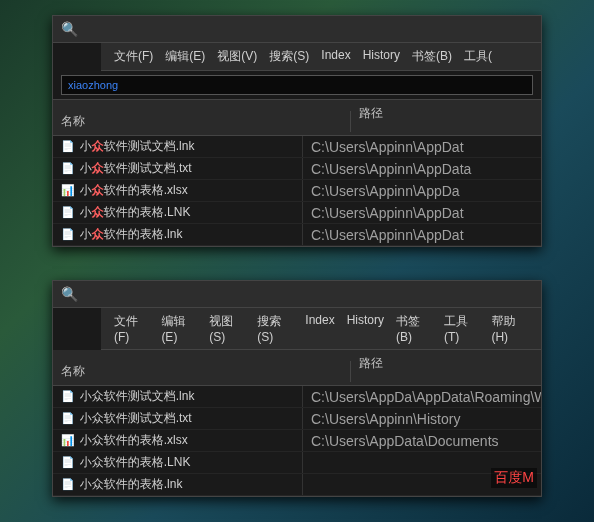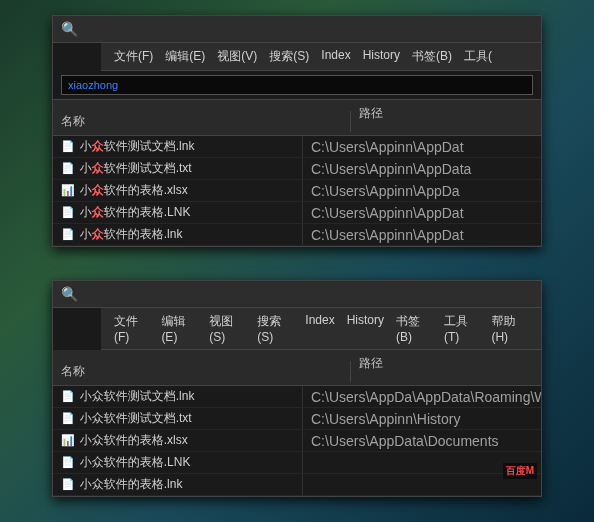--- a/index.html
+++ b/index.html
@@ -160,25 +160,25 @@
     .file-icon.xlsx { color: #40a040; }
     .file-icon.lnk-big { color: #a0d0a0; }
 
     .highlight {
       color: #ff6060;
       font-weight: bold;
     }
 
     .watermark {
       position: absolute;
-      bottom: 17px;
+      bottom: 8px;
       right: 4px;
       color: #ff4444;
-      font-size: 10px;
-      font-weight: bold;
+      font-size: 14px;
+      font-weight: normal;
       background: rgba(0,0,0,0.5);
       padding: 1px 3px;
     }
   </style>
 </head>
 <body>
 
 <div class="background"></div>
 
 <div class="window window-1">

